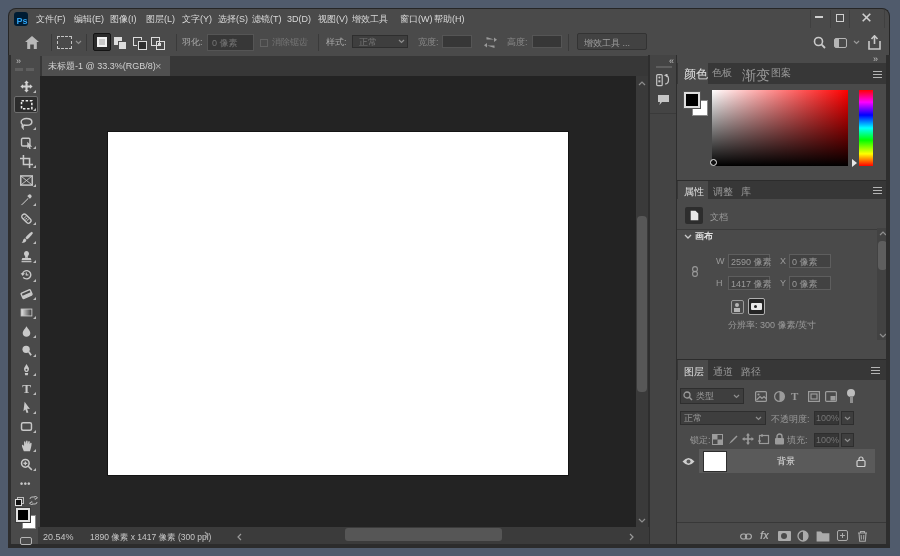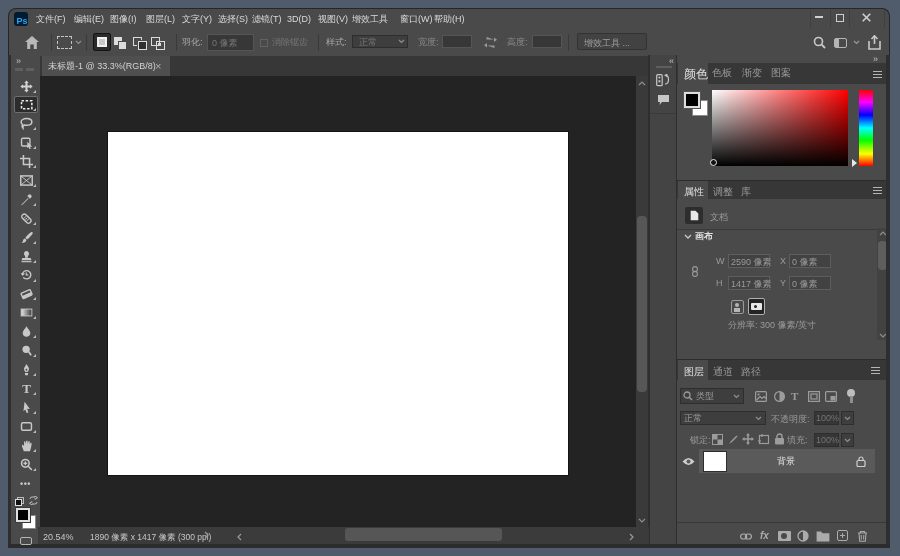--- a/index.html
+++ b/index.html
@@ -146,21 +146,21 @@
   </svg>
 <div class="ab" style="left:650px;top:113px;width:26px;height:1px;background:#3a3a3a;"></div>
 
 <div class="ab" style="left:677px;top:55px;width:211px;height:490px;background:#4a4a4a;"></div>
 <div class="ab" style="left:873px;top:54px;color:#c0c0c0;font-size:9px;letter-spacing:-1px;">»</div>
 
 <div class="ab" style="left:677px;top:63px;width:211px;height:21px;background:#373737;"></div>
 <div class="ab" style="left:678px;top:63px;width:30px;height:21px;background:#4a4a4a;"></div>
 <div class="ab txt" style="left:684px;top:68px;font-size:12px;color:#e0e0e0;">颜色</div>
 <div class="ab txt dim" style="left:712px;top:68px;font-size:10px;">色板</div>
-<div class="ab txt dim" style="left:742px;top:68px;font-size:10px;">渐变</div>
+<div class="ab txt dim" style="left:742px;top:68px;font-size:14px;">渐变</div>
 <div class="ab txt dim" style="left:771px;top:68px;font-size:10px;">图案</div>
 <div class="ab" style="left:873px;top:71px;width:9px;height:7px;border-top:1.5px solid #b5b5b5;border-bottom:1.5px solid #b5b5b5;">
     <div style="margin-top:1.8px;height:1.5px;background:#b5b5b5;"></div>
   </div>
 
 <div class="ab" style="left:692px;top:100px;width:16px;height:16px;background:#fff;border:1px solid #888;"></div>
 <div class="ab" style="left:684px;top:92px;width:16px;height:16px;background:#000;border:2px solid #ddd;outline:1px solid #555;"></div>
 <div class="ab" style="left:712px;top:90px;width:136px;height:76px;background:linear-gradient(to bottom,rgba(0,0,0,0),#000),linear-gradient(to right,#fff,#f00);"></div>
 <div class="ab" style="left:710px;top:159px;width:7px;height:7px;border:1.5px solid #eee;border-radius:50%;background:#111;"></div>
 <div class="ab" style="left:859px;top:90px;width:14px;height:76px;background:linear-gradient(to bottom,#f00 0%,#f0f 16%,#00f 33%,#0ff 50%,#0f0 66%,#ff0 84%,#f00 100%);"></div>

